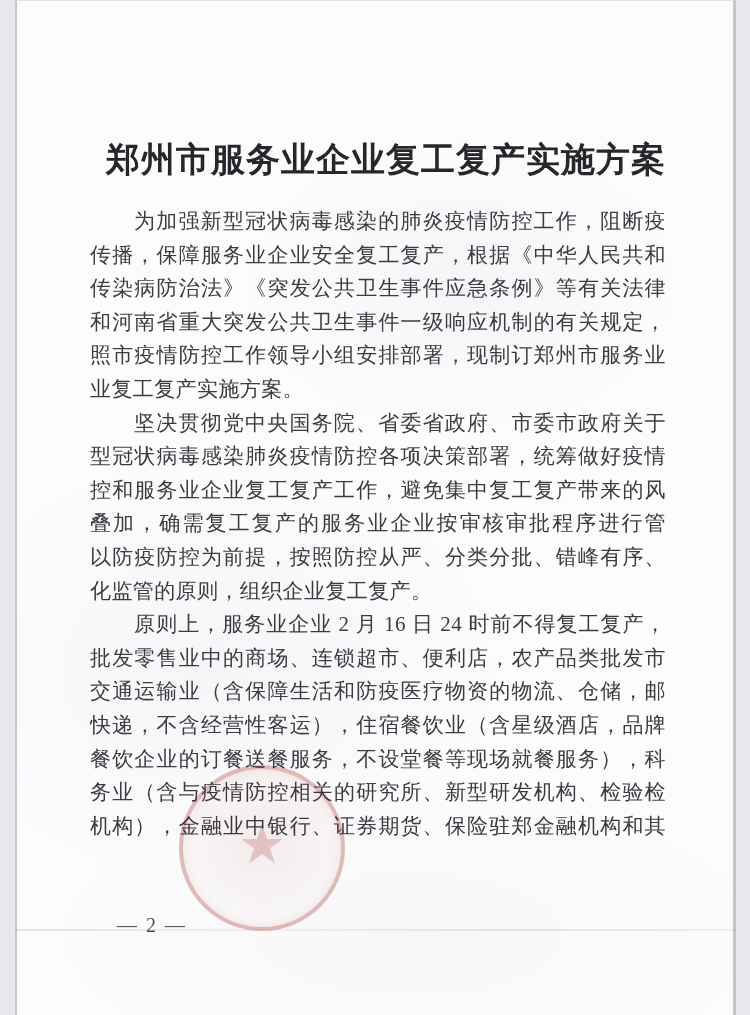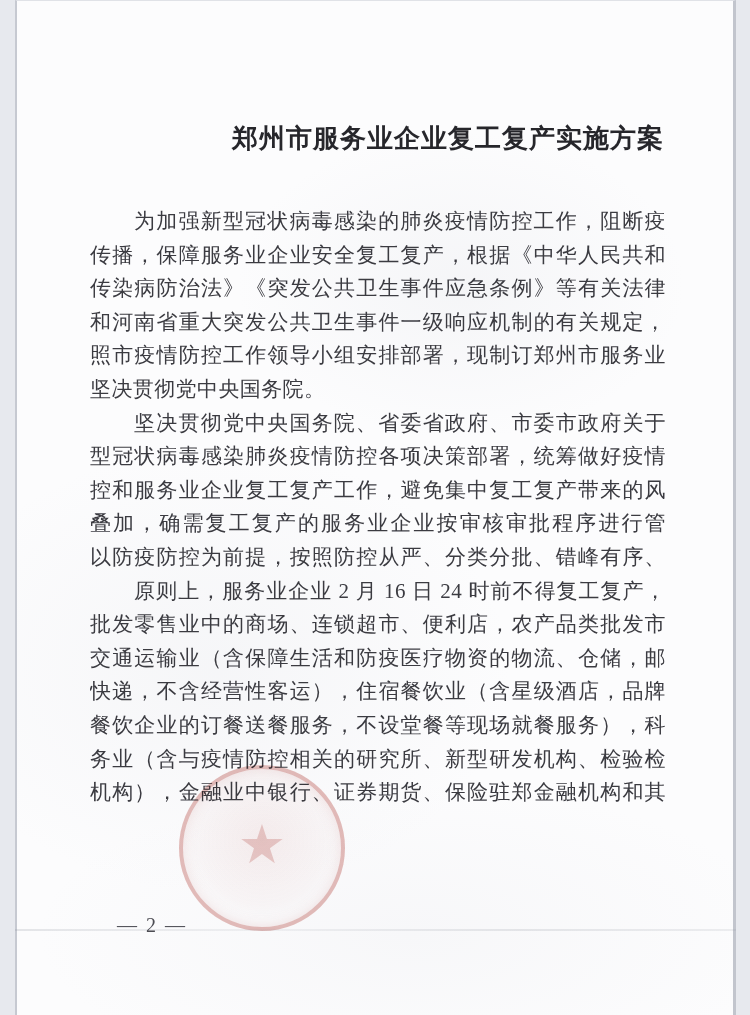--- a/index.html
+++ b/index.html
@@ -29,23 +29,23 @@
     border-left: 2px solid #c6c9d1;
     border-right: 3px solid #c2c5cd;
     border-top: 1px solid #e0e2e7;
   }
   
   .doc-title {
     position: absolute;
     top: 120px;
     left: 73px;   
     width: 574px;
-    margin: 0;
-    text-align: right;
-    font-size: 26px;
+    margin: 16px;
+    text-align: left;
+    font-size: 34px;
     font-weight: bold;
     letter-spacing: 1px;
     color: #26262b;
   }
   
   .doc-body {
     position: absolute;
     top: 204px;
     left: 73px;
     width: 576px;
@@ -128,26 +128,27 @@
 <div class="page">
 
   <h1 class="doc-title">郑州市服务业企业复工复产实施方案</h1>
 
   <div class="doc-body">
     <div class="ln indent">为加强新型冠状病毒感染的肺炎疫情防控工作，阻断疫情</div>
     <div class="ln">传播，保障服务业企业安全复工复产，根据《中华人民共和国</div>
     <div class="ln">传染病防治法》《突发公共卫生事件应急条例》等有关法律法规</div>
     <div class="ln">和河南省重大突发公共卫生事件一级响应机制的有关规定，按</div>
     <div class="ln">照市疫情防控工作领导小组安排部署，现制订郑州市服务业企</div>
-    <div class="ln end">坚决贯彻党中央国务院。</div>
+    <div class="ln end">业复工复产实施方案。</div>
     <div class="ln indent">坚决贯彻党中央国务院、省委省政府、市委市政府关于新</div>
     <div class="ln">型冠状病毒感染肺炎疫情防控各项决策部署，统筹做好疫情防</div>
     <div class="ln">控和服务业企业复工复产工作，避免集中复工复产带来的风险</div>
     <div class="ln">叠加，确需复工复产的服务业企业按审核审批程序进行管理，</div>
     <div class="ln">以防疫防控为前提，按照防控从严、分类分批、错峰有序、强</div>
+    <div class="ln end">化监管的原则，组织企业复工复产。</div>
     <div class="ln indent">原则上，服务业企业 2 月 16 日 24 时前不得复工复产，但</div>
     <div class="ln">批发零售业中的商场、连锁超市、便利店，农产品类批发市场，</div>
     <div class="ln">交通运输业（含保障生活和防疫医疗物资的物流、仓储，邮政、</div>
     <div class="ln">快递，不含经营性客运），住宿餐饮业（含星级酒店，品牌连锁</div>
     <div class="ln">餐饮企业的订餐送餐服务，不设堂餐等现场就餐服务），科技服</div>
     <div class="ln">务业（含与疫情防控相关的研究所、新型研发机构、检验检测</div>
     <div class="ln">机构），金融业中银行、证券期货、保险驻郑金融机构和其他服</div>
   </div>
 
   <div class="seal">

